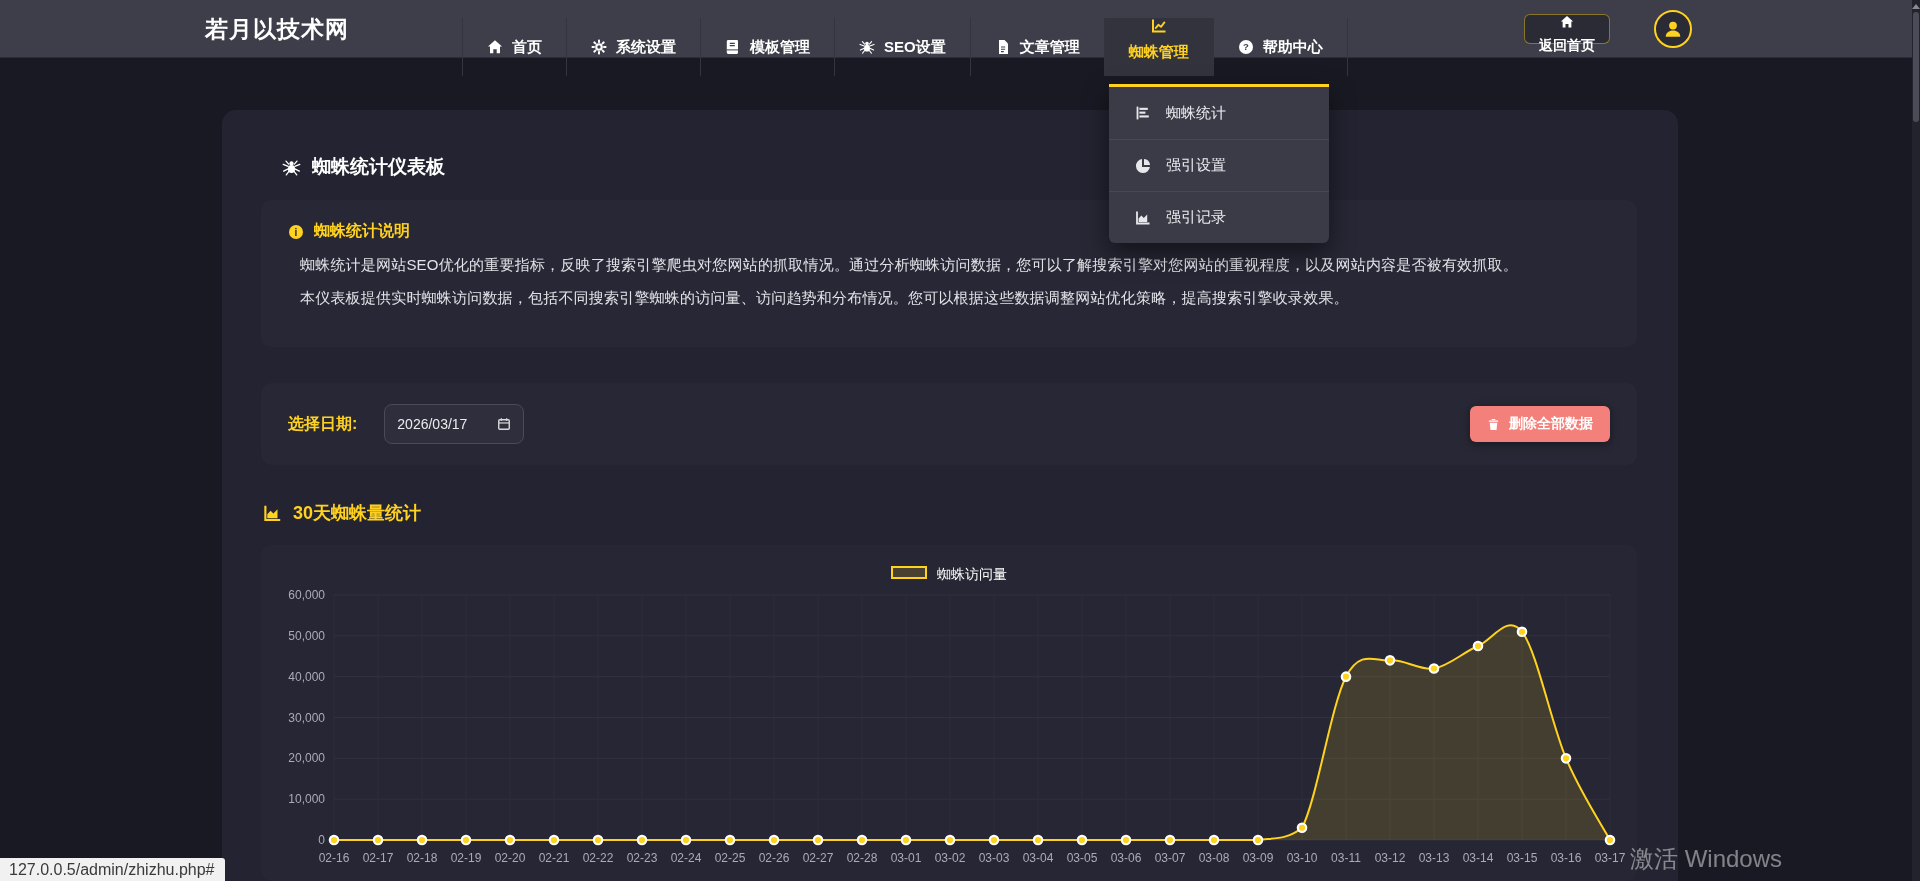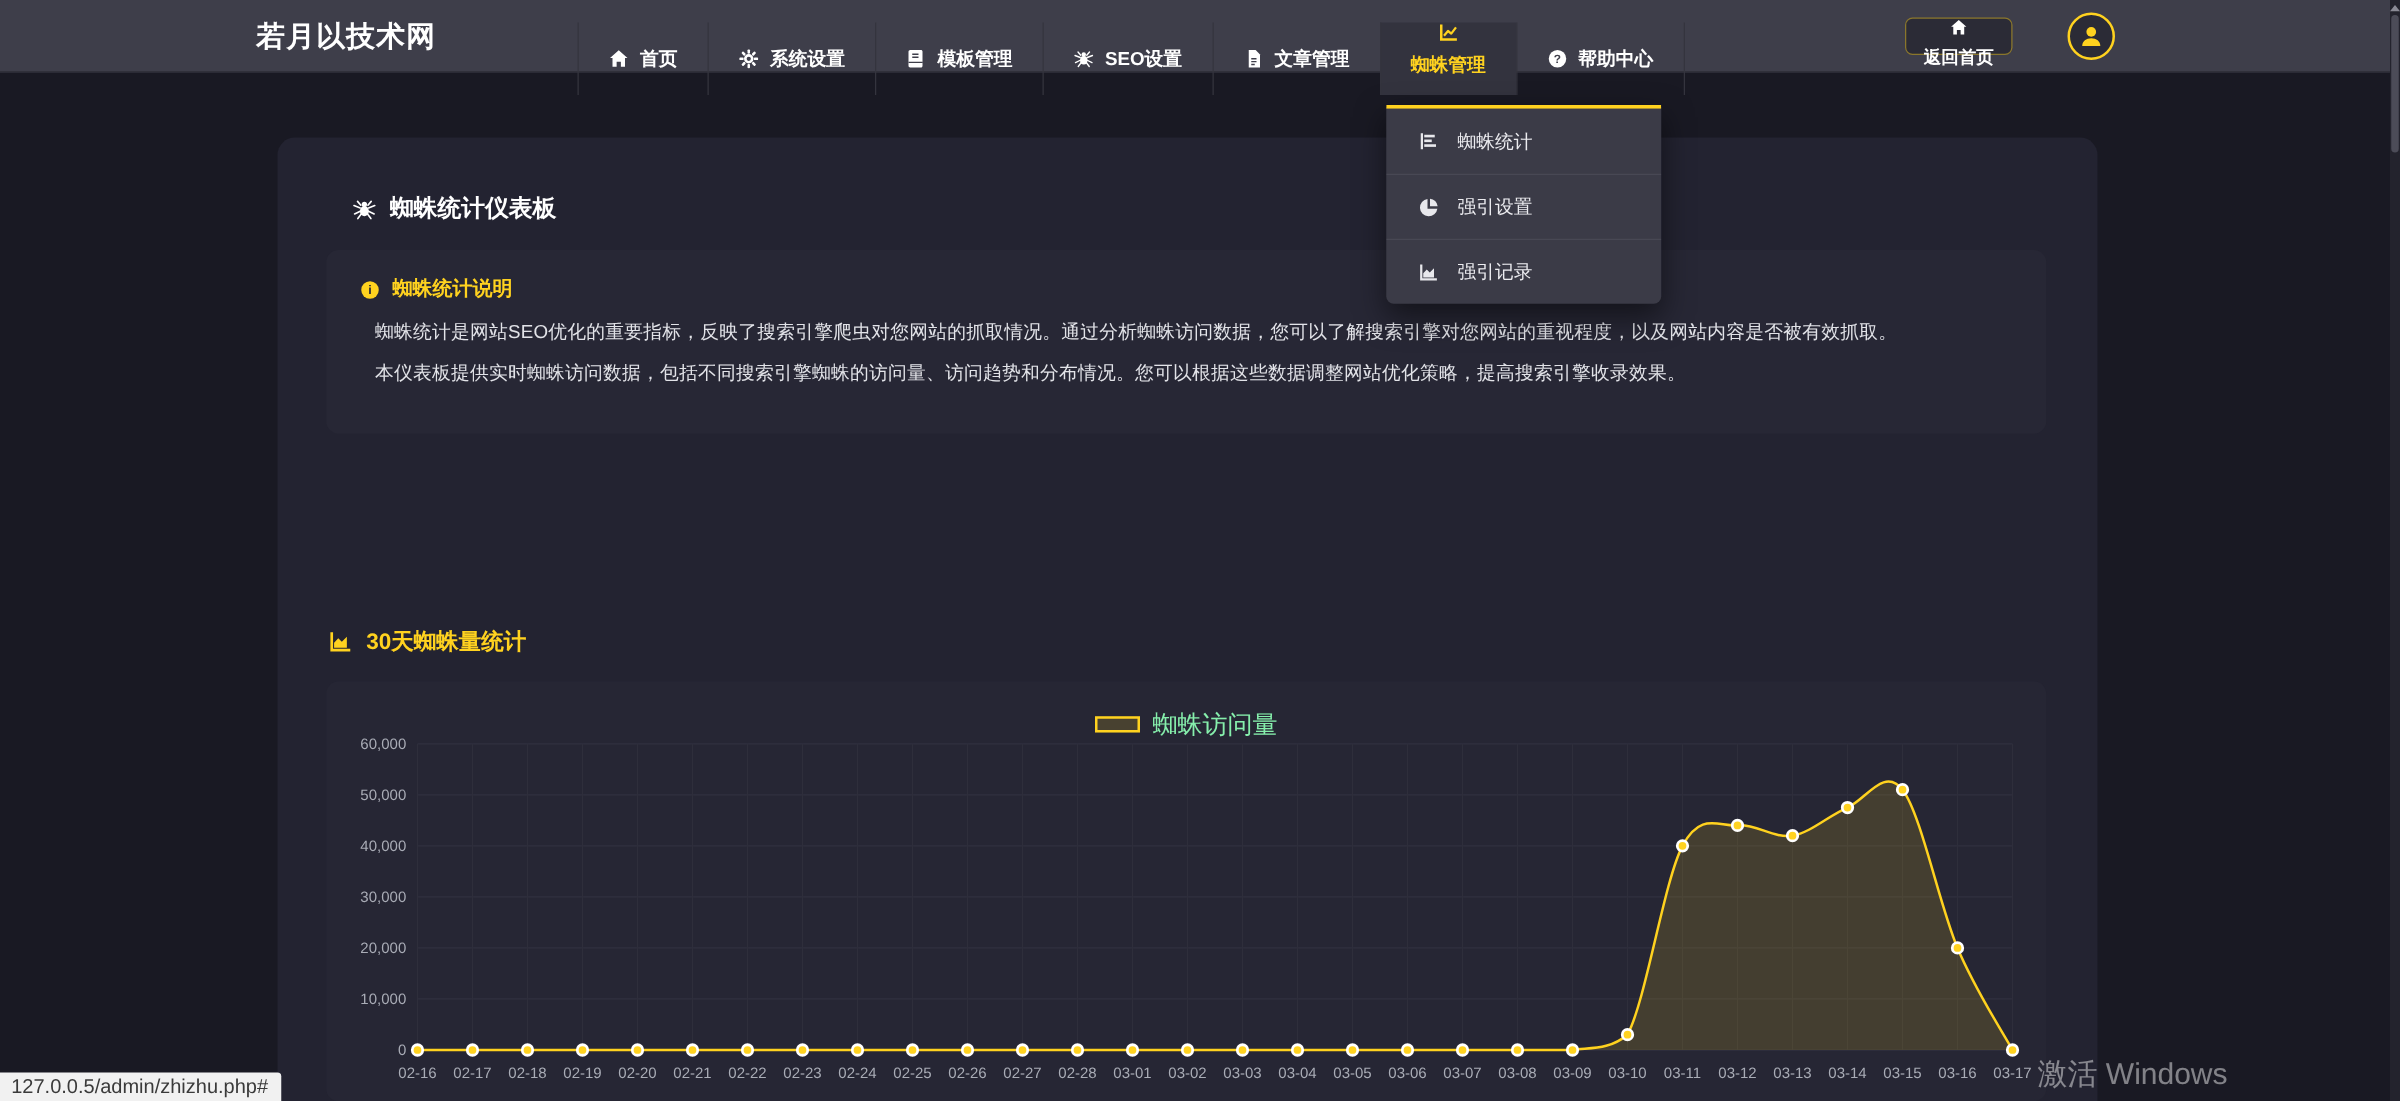--- a/index.html
+++ b/index.html
@@ -53,21 +53,21 @@
   .date-input{margin-left:27px;width:140px;height:40px;background:#2e2e3c;border:1px solid #4a4a59;border-radius:8px;display:flex;align-items:center;justify-content:space-between;padding:0 12px;color:#ececec;font-size:14px;cursor:pointer;}
   .date-input .icon{color:#d8d8dc;}
   .date-input .icon svg{width:14px;height:14px;}
   .delete-btn{margin-left:auto;height:36px;padding:0 17px;background:var(--danger);border:none;border-radius:6px;color:#fff;font-size:14px;font-weight:bold;display:flex;align-items:center;gap:9px;cursor:pointer;box-shadow:0 2px 8px rgba(0,0,0,.35);}
   .delete-btn .icon svg{width:13px;height:13px;}
 
   .chart-title{position:absolute;left:41px;top:391px;display:flex;align-items:center;gap:11px;color:var(--accent);font-size:18px;font-weight:bold;}
   .chart-title .icon svg{width:19px;height:19px;}
 
   .chart-card{position:absolute;left:39px;top:435px;width:1376px;height:336px;background:#262634;border-radius:10px;overflow:hidden;}
-  .legend{position:absolute;top:21px;left:0;width:100%;display:flex;justify-content:center;align-items:center;gap:10px;color:#86efac;font-size:20px;z-index:2;cursor:pointer;}
+  .legend{position:absolute;top:21px;left:0;width:100%;display:flex;justify-content:center;align-items:flex-start;gap:10px;color:#ffffff;font-size:14px;z-index:2;cursor:pointer;}
   .legend-box{width:36px;height:13px;border:2px solid var(--accent);background:rgba(255,210,31,.16);}
   #chart-svg{position:absolute;left:0;top:0;width:1376px;height:336px;z-index:1;}
   #chart-svg text{font-family:"Liberation Sans","DejaVu Sans",sans-serif;}
 
   
   .url-bar{position:absolute;left:0;bottom:0;height:23px;background:#f1f1f1;color:#3a3a3a;font-size:16px;line-height:23px;padding:0 11px 0 9px;border-radius:0 3px 0 0;z-index:70;}
   .watermark{position:absolute;left:1630px;top:843px;color:rgba(255,255,255,.46);z-index:40;pointer-events:none;}
   .watermark .l1{font-size:24px;}
   .watermark .l2{font-size:13px;margin-top:4px;}
   .scrollbar{position:absolute;right:0;top:0;width:8px;height:881px;background:#23232d;z-index:80;}
@@ -227,20 +227,43 @@
             <circle cx="8" cy="8" r="7"></circle>
             <text x="8" y="11.6" text-anchor="middle" font-size="10" font-weight="bold" fill="#272735">i</text>
           </svg>
         </span>
       <span>蜘蛛统计说明</span>
     </div>
     <p>蜘蛛统计是网站SEO优化的重要指标，反映了搜索引擎爬虫对您网站的抓取情况。通过分析蜘蛛访问数据，您可以了解搜索引擎对您网站的重视程度，以及网站内容是否被有效抓取。</p>
     <p>本仪表板提供实时蜘蛛访问数据，包括不同搜索引擎蜘蛛的访问量、访问趋势和分布情况。您可以根据这些数据调整网站优化策略，提高搜索引擎收录效果。</p>
   </div>
 
+  <div class="date-card">
+    <span class="date-label">选择日期:</span>
+    <div class="date-input">
+      <span>2026/03/17</span>
+      <span class="icon">
+          <svg viewBox="0 0 16 16" fill="currentColor" xmlns="http://www.w3.org/2000/svg">
+            <rect x="2" y="3.2" width="12" height="10.8" rx="1.2" fill="none" stroke="currentColor" stroke-width="1.6"></rect>
+            <path d="M2 6.8h12" stroke="currentColor" stroke-width="1.4"></path>
+            <path d="M5 1.4v3M11 1.4v3" stroke="currentColor" stroke-width="1.6"></path>
+          </svg>
+        </span>
+    </div>
+    <button class="delete-btn">
+      <span class="icon">
+          <svg viewBox="0 0 16 16" fill="currentColor" xmlns="http://www.w3.org/2000/svg">
+            <rect x="2.2" y="3" width="11.6" height="1.7" rx="0.5"></rect>
+            <rect x="5.8" y="1.2" width="4.4" height="1.6" rx="0.4"></rect>
+            <path d="M3.4 5.8h9.2l-.9 9H4.3z"></path>
+          </svg>
+        </span>
+      <span>删除全部数据</span>
+    </button>
+  </div>
 
   <div class="chart-title">
     <span class="icon">
         <svg viewBox="0 0 16 16" fill="currentColor" xmlns="http://www.w3.org/2000/svg">
           <path d="M2 1.5v12h12.5" stroke="currentColor" stroke-width="1.8" fill="none"></path>
           <path d="M3.6 12V8.6l2.8-3 2.4 2.3 3.4-3.4V12z"></path>
         </svg>
       </span>
     <span>30天蜘蛛量统计</span>
   </div>

